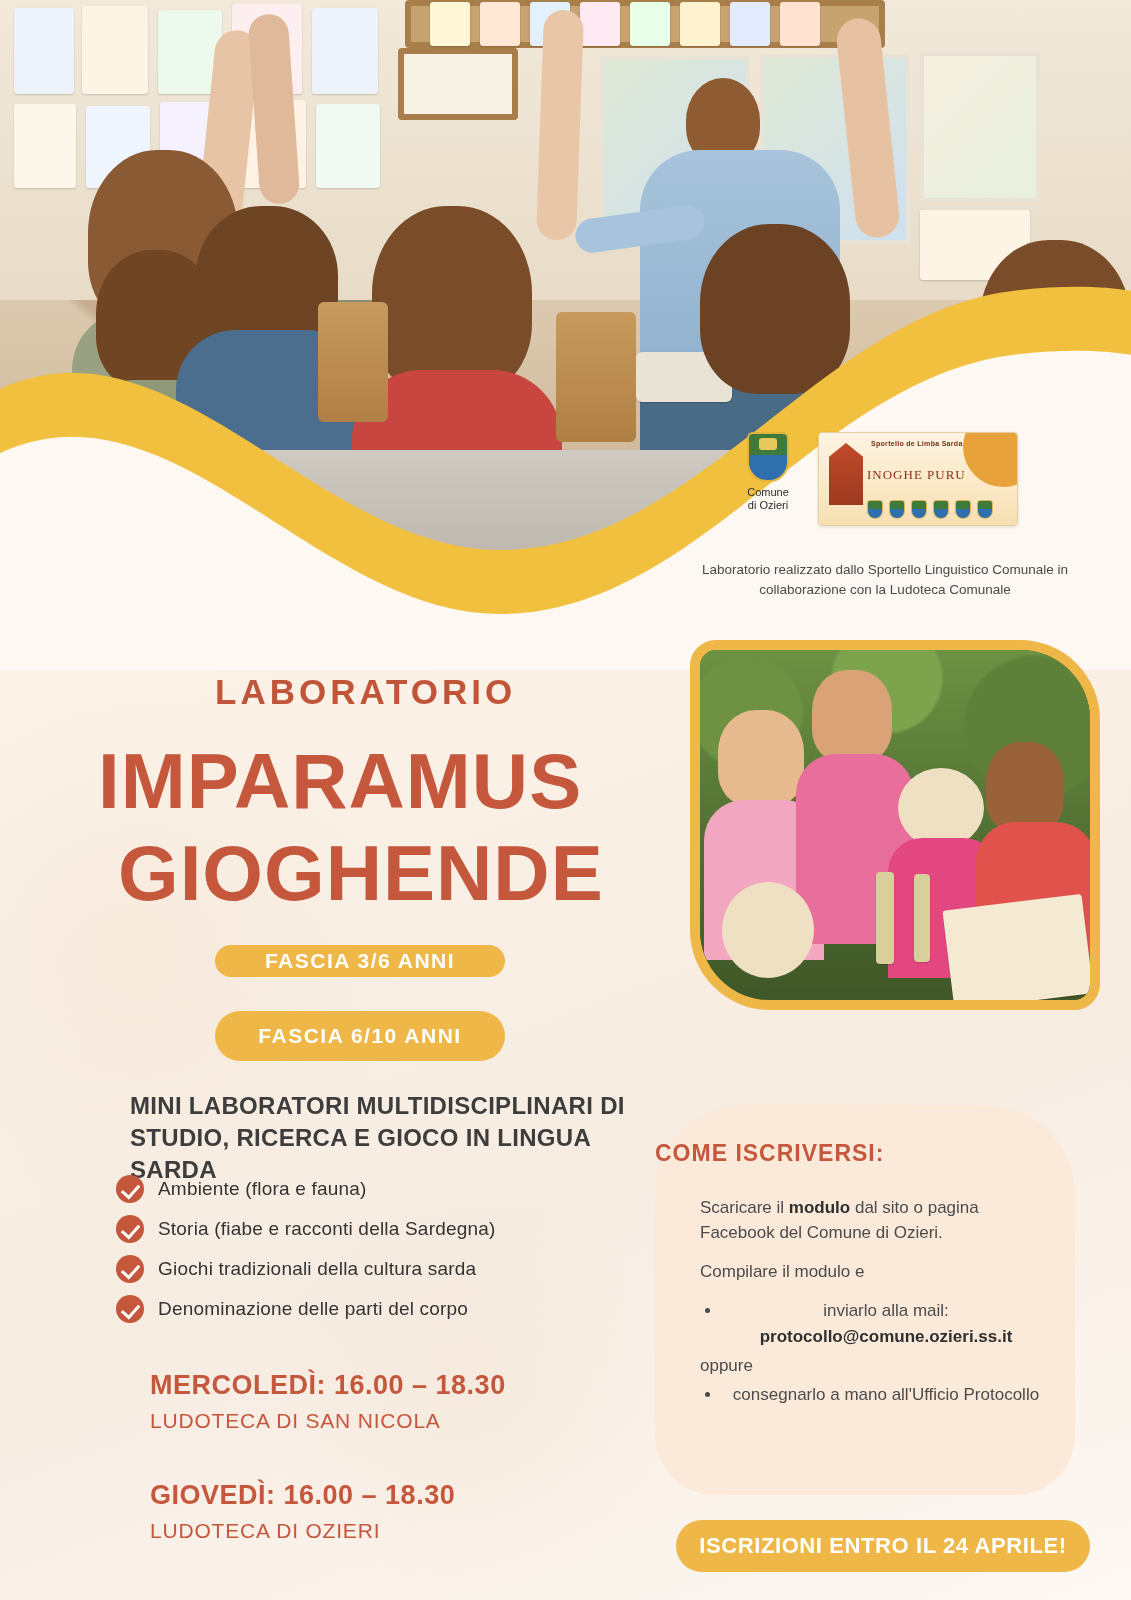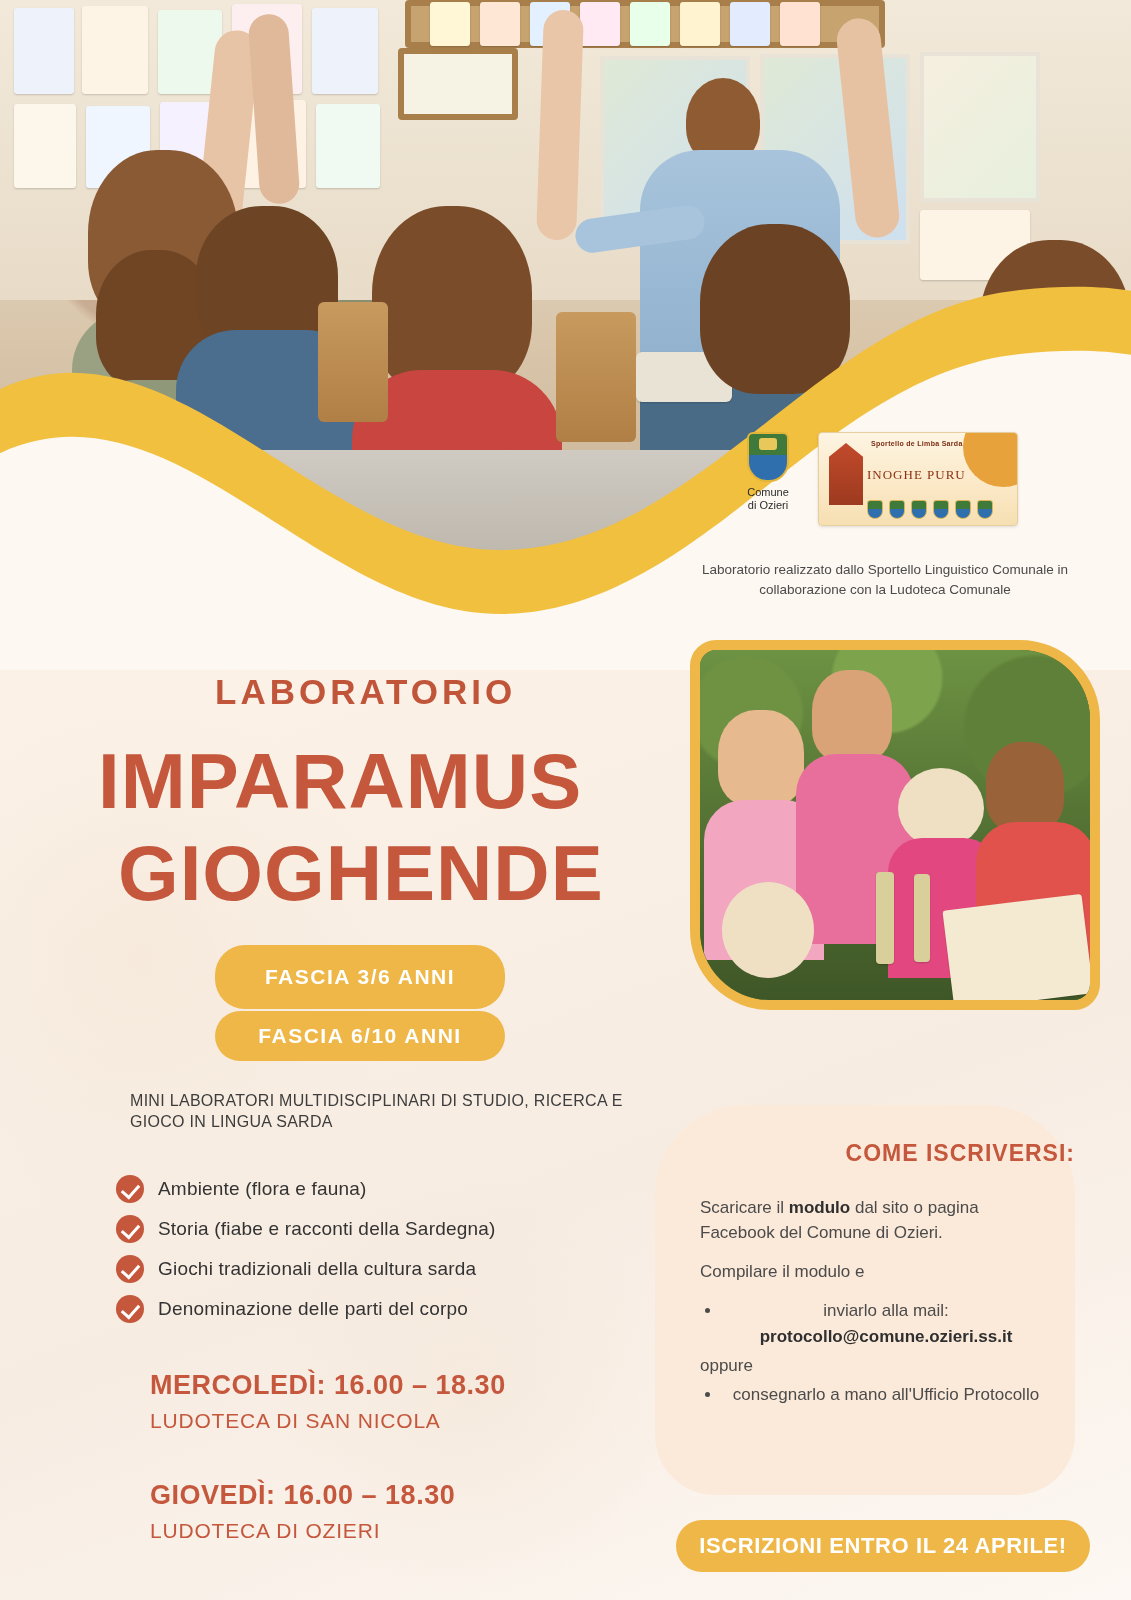--- a/index.html
+++ b/index.html
@@ -135,26 +135,26 @@
     position: absolute; left: 118px; top: 828px; z-index: 9;
     font-size: 78px; font-weight: bold; letter-spacing: 1px; color: #c4573c;
   }
 
   .pill {
     position: absolute; z-index: 9; background: #eeb747; color: #fff;
     border-radius: 30px; font-weight: bold; letter-spacing: 1.5px;
     display: flex; align-items: center; justify-content: center;
     font-size: 21px;
   }
-  #pill1 { left: 215px; top: 945px; width: 290px; height: 64px; }
+  #pill1 { left: 215px; top: 945px; width: 290px; height: 32px; }
   #pill2 { left: 215px; top: 1011px; width: 290px; height: 50px; }
 
   .subtitle {
     position: absolute; left: 130px; top: 1090px; width: 520px; z-index: 9;
-    font-size: 16px; font-weight: normal; color: #3d3d3d; line-height: 1.33;
+    font-size: 24px; font-weight: bold; color: #3d3d3d; line-height: 1.33;
     letter-spacing: .3px;
   }
 
   .bullets {
     position: absolute; left: 116px; top: 1175px; width: 560px; z-index: 9;
   }
   .bullet {
     display: flex; align-items: center; gap: 14px; margin-bottom: 12px;
   }
   .check {
@@ -198,21 +198,21 @@
   }
   .pg { position: absolute; border-radius: 44% 44% 35% 35%; }
 
   
   .card {
     position: absolute; left: 655px; top: 1105px; width: 420px; height: 390px;
     background: #fbeada; border-radius: 90px 90px 60px 60px; z-index: 6;
   }
   .card-title {
     position: absolute; left: 655px; top: 1140px; width: 420px; z-index: 9;
-    text-align: right; font-size: 23px; font-weight: bold; color: #c4573c;
+    text-align: left; font-size: 23px; font-weight: bold; color: #c4573c;
     letter-spacing: 1px;
   }
   .card-body {
     position: absolute; left: 700px; top: 1195px; width: 350px; z-index: 9;
     font-size: 17px; color: #4b4b4b; line-height: 1.48;
   }
   .card-body p { margin-bottom: 14px; }
   .card-body b { color: #2f2f2f; }
   .card-body .mail {
     font-weight: bold; color: #2f2f2f; font-size: 17px;

